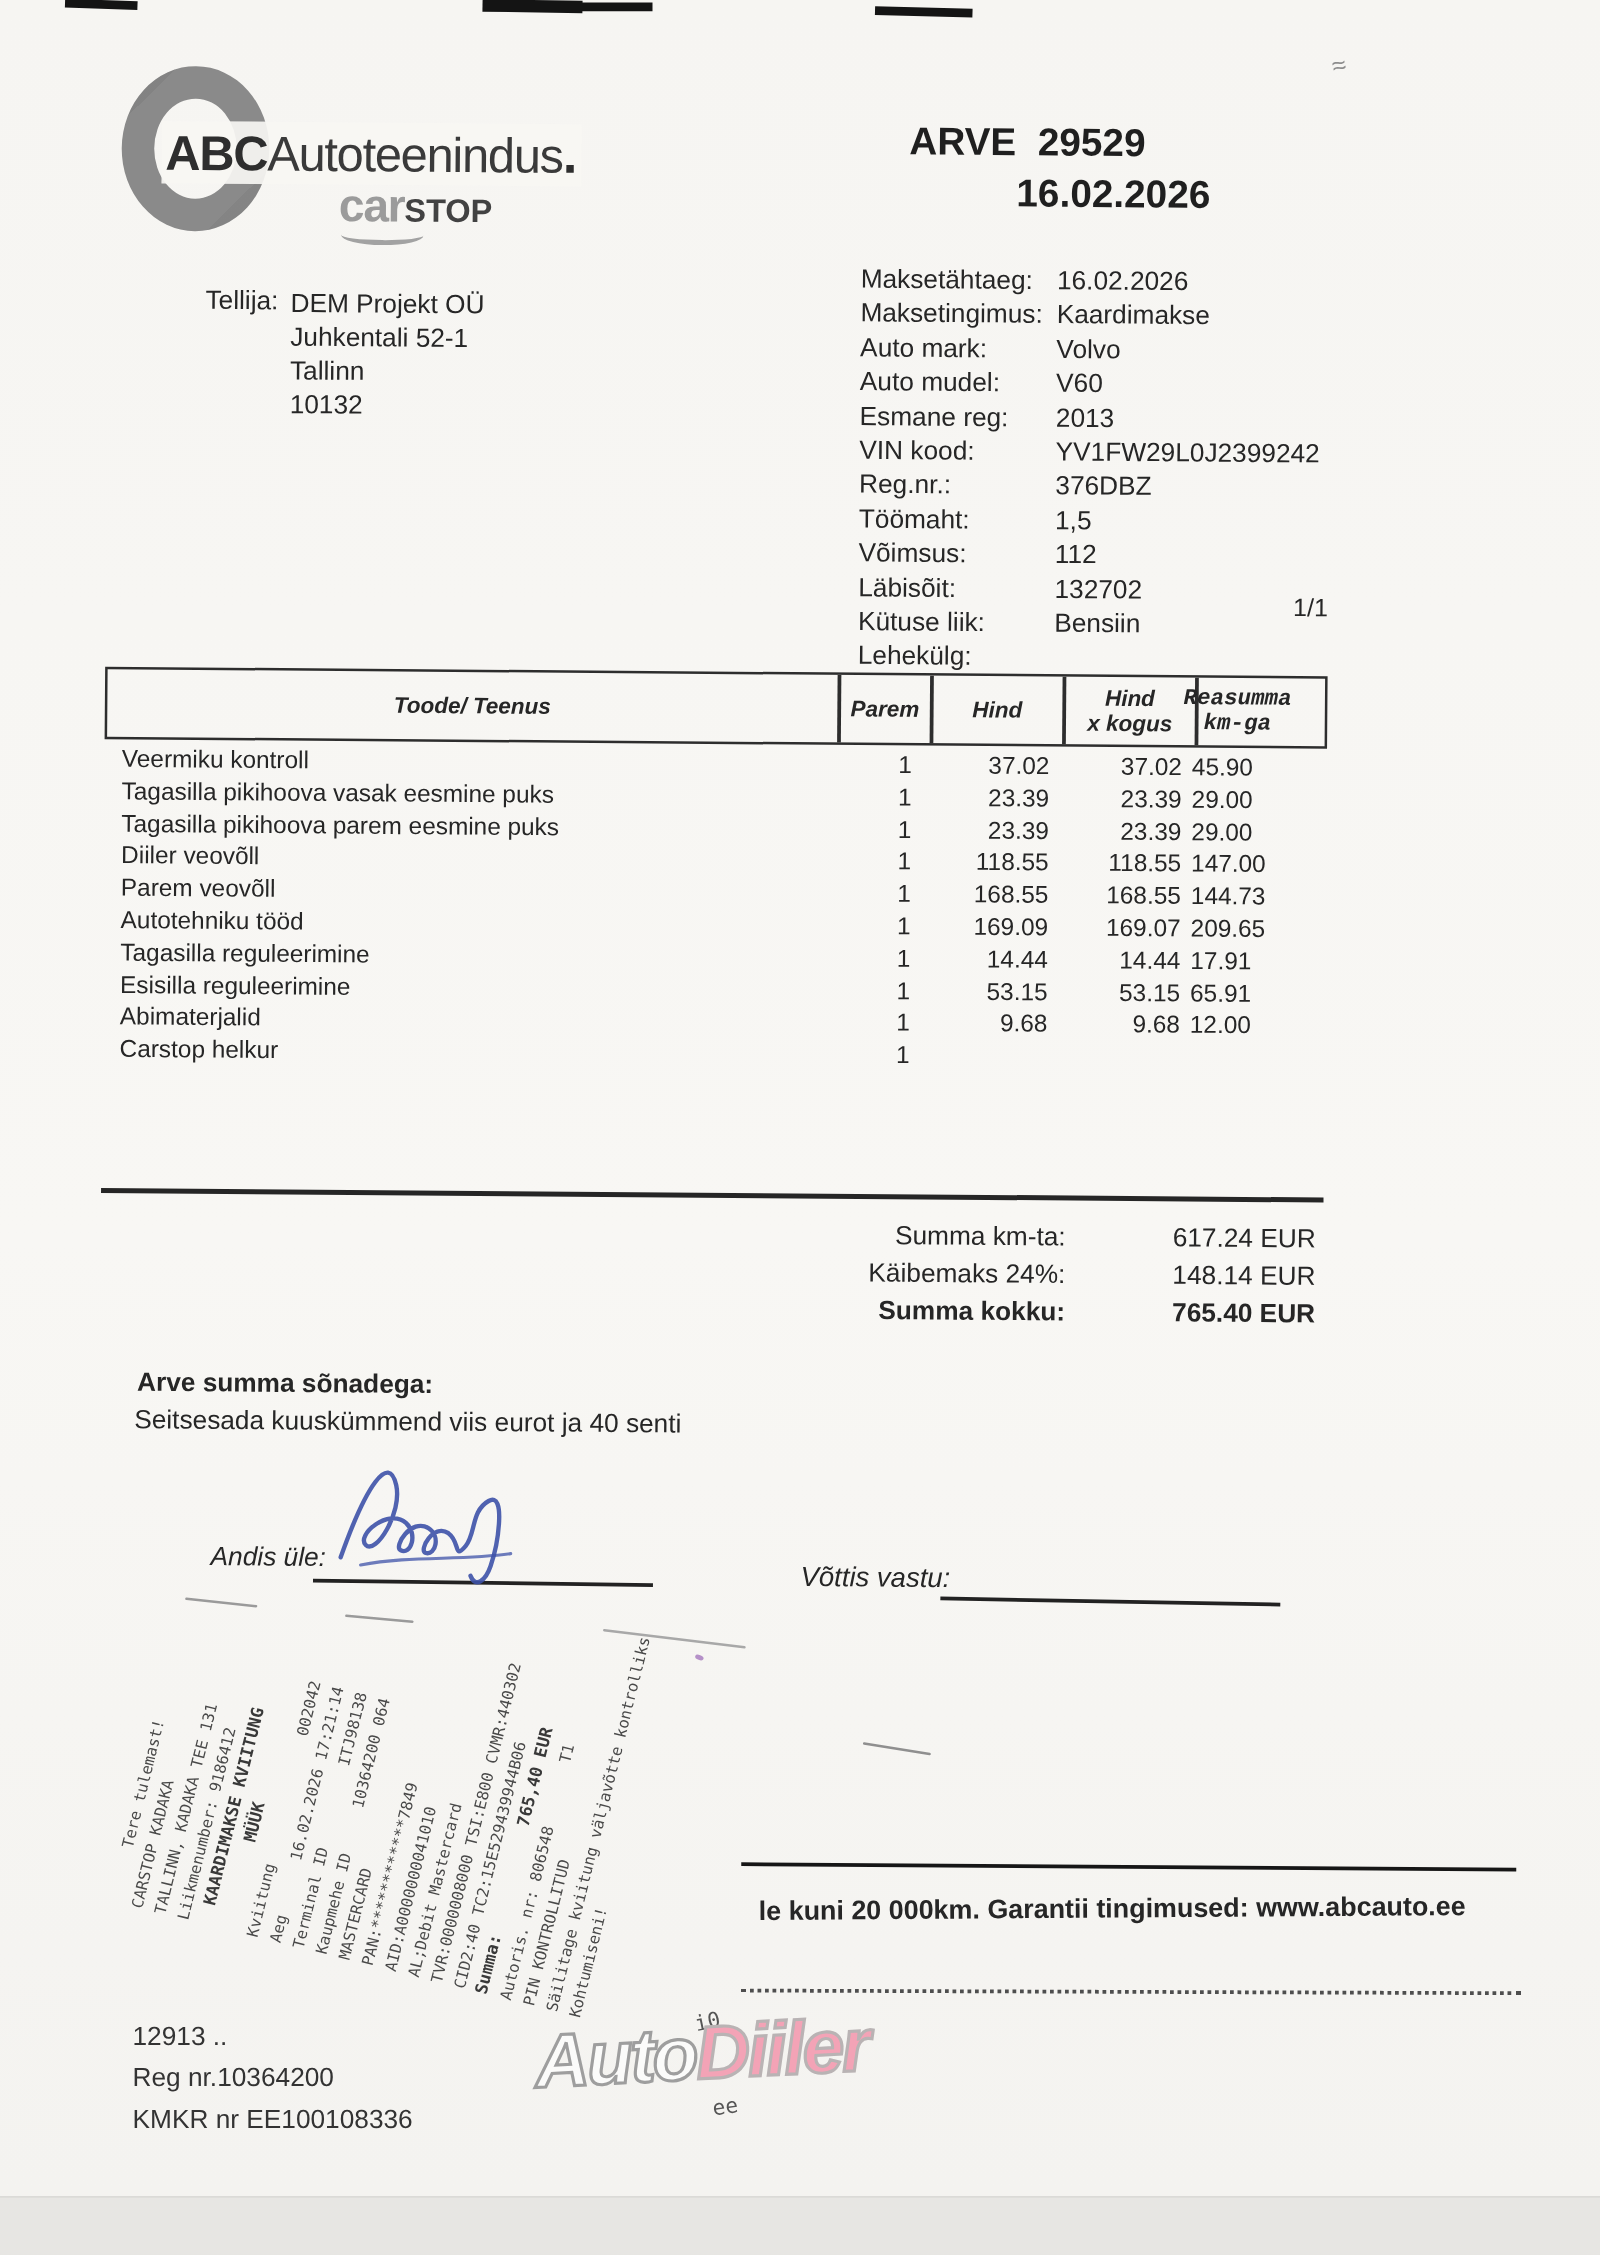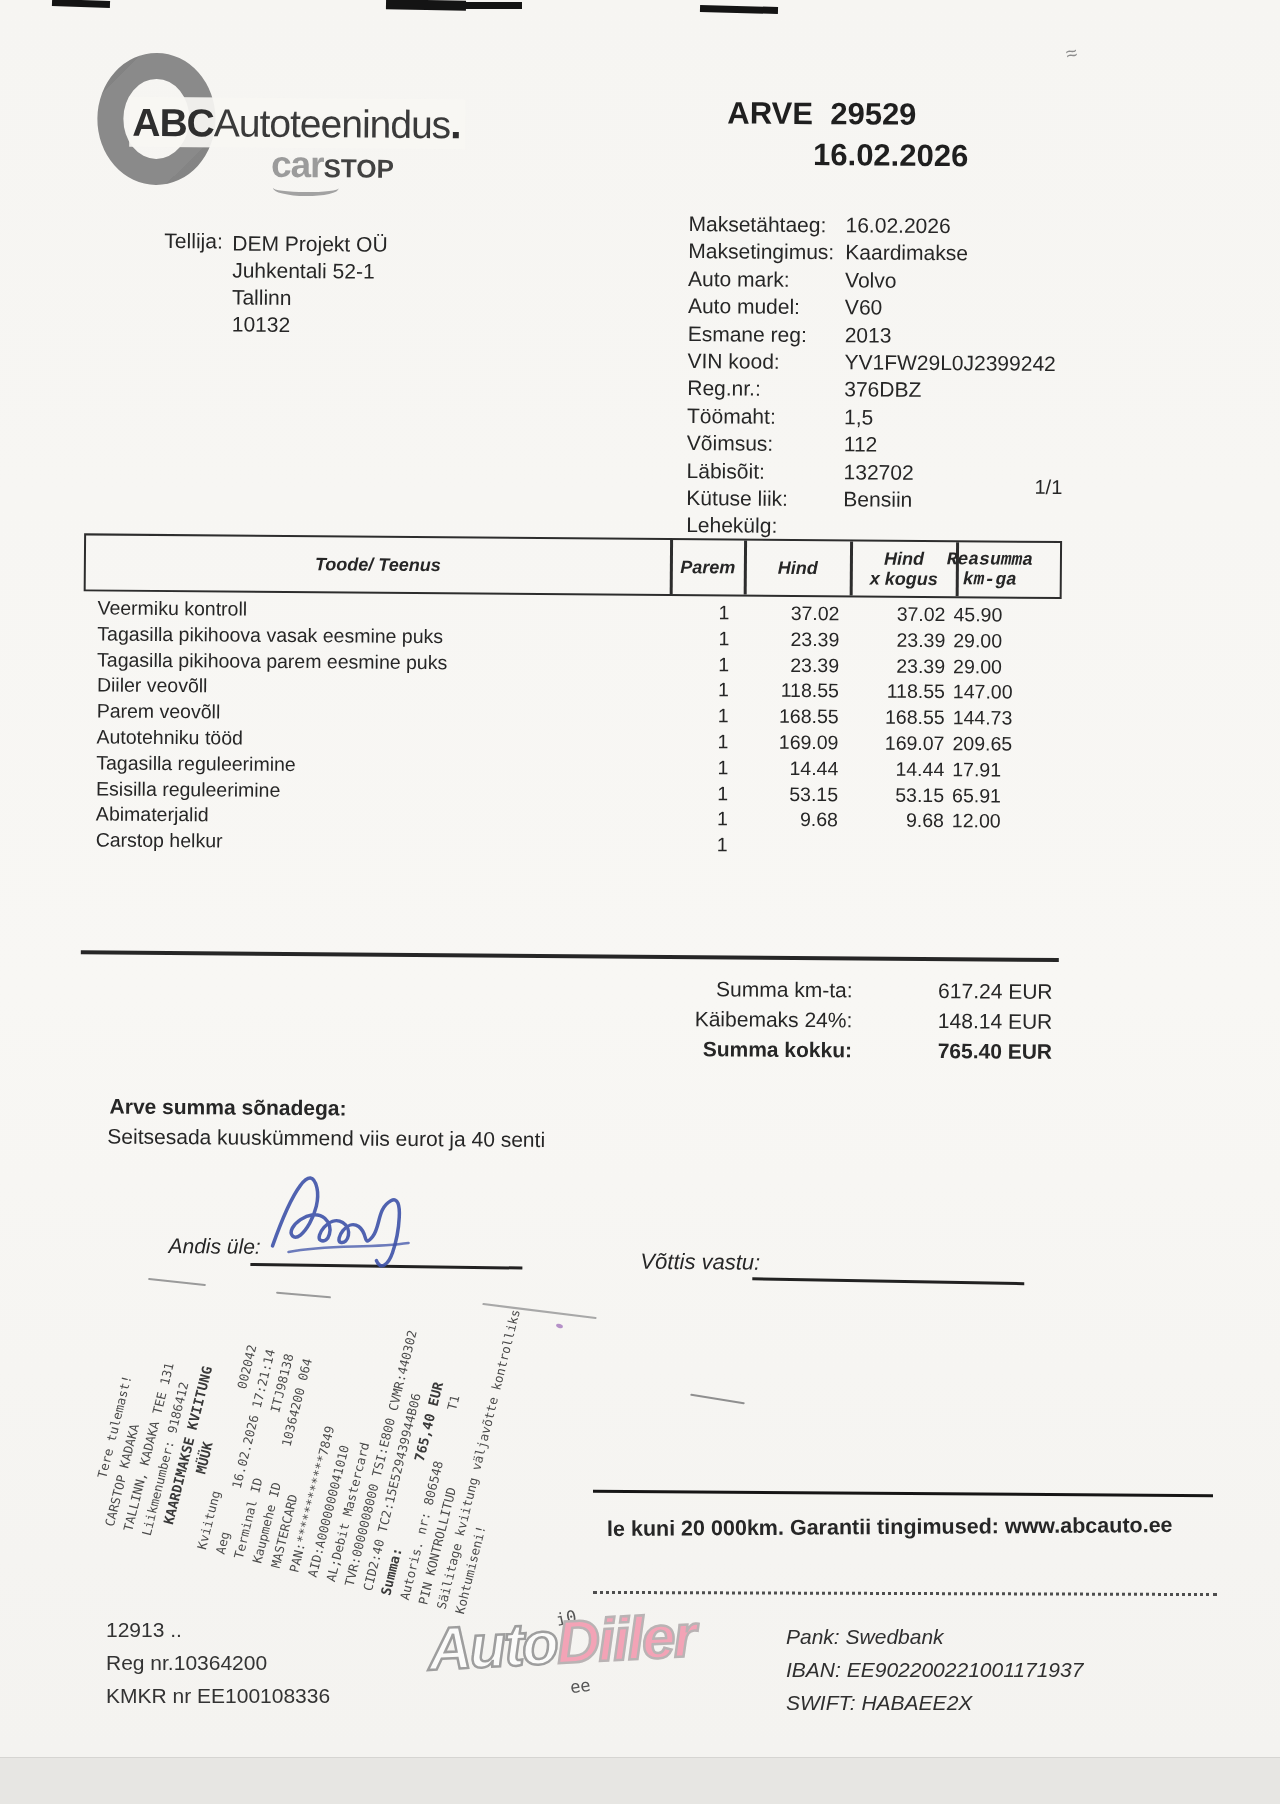--- a/index.html
+++ b/index.html
@@ -329,25 +329,20 @@
 
   <div class="cutline"></div>
   <div class="warranty">le kuni 20 000km. Garantii tingimused: www.abcauto.ee</div>
   <div class="dotline"></div>
 
   <div class="footer-left">
       <div>12913 ..</div>
       <div>Reg nr.10364200</div>
       <div>KMKR nr EE100108336</div>
     </div>
-  <div class="footer-right">
-      <div>Pank: Swedbank</div>
-      <div>IBAN: EE902200221001171937</div>
-      <div>SWIFT: HABAEE2X</div>
-    </div>
 
   <div class="watermark">
     <span class="wm1">Auto</span><span class="wm2">Diiler</span>
   </div>
   <div class="scrap scrap-a">i0</div>
   <div class="scrap scrap-b">ee</div>
 
   <div class="bottom-band"></div>
 </div>
 

